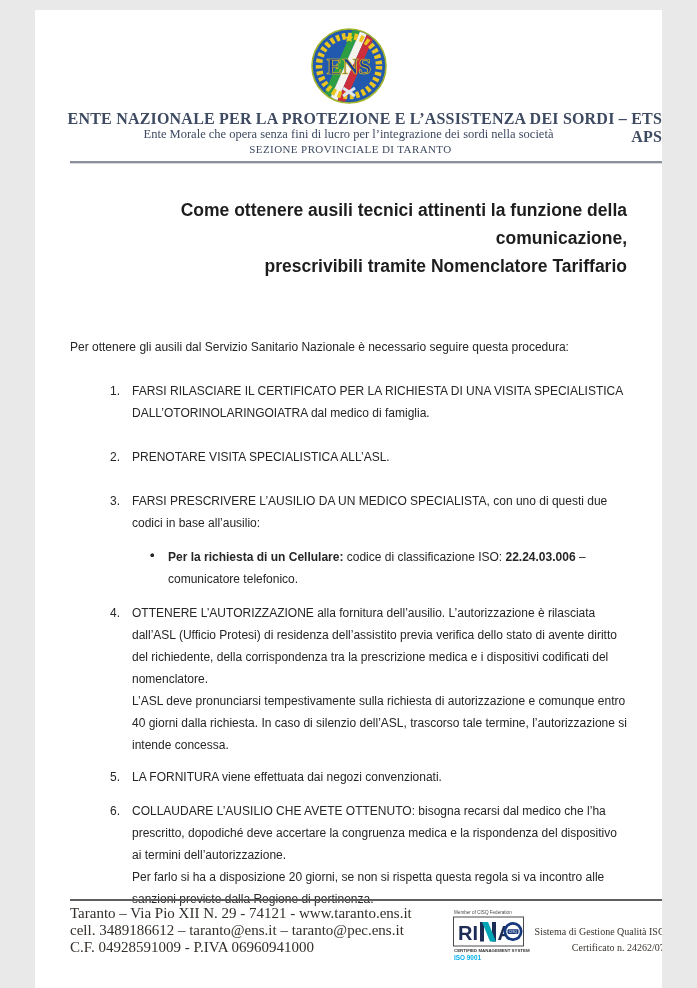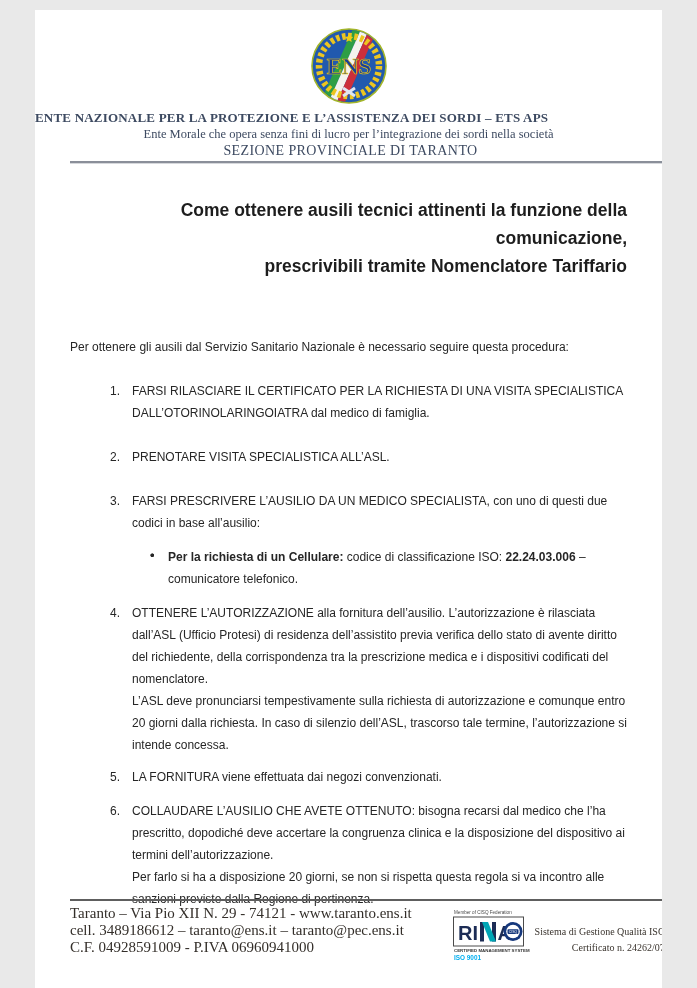--- a/index.html
+++ b/index.html
@@ -8,31 +8,31 @@
     width:627px;height:988px;
     margin:10px auto;
     background:#ffffff;
     font-family:"Liberation Sans", sans-serif;
     color:#262626;
     overflow:hidden;
   }
   
   .ens-logo{position:absolute;top:16px;left:50%;transform:translateX(-50%);}
   .org-name{
-    position:absolute;top:100px;left:0;right:0;text-align:left;
-    font-family:"Liberation Serif", serif;font-weight:bold;font-size:13px;
+    position:absolute;top:100px;left:0;right:0;text-align:right;
+    font-family:"Liberation Serif", serif;font-weight:bold;font-size:16px;
     color:#3d4a61;letter-spacing:.2px;
   }
   .org-subtitle{
     position:absolute;top:117px;left:0;right:0;text-align:center;
     font-family:"Liberation Serif", serif;font-size:12.5px;color:#3d4a61;
   }
   .org-section{
     position:absolute;top:133px;left:4px;right:0;text-align:center;
-    font-family:"Liberation Serif", serif;font-size:14px;color:#3d4a61;
+    font-family:"Liberation Serif", serif;font-size:11px;color:#3d4a61;
     letter-spacing:.4px;
   }
   .rule-top{
     position:absolute;top:151px;left:35px;width:627px;height:2px;
     background:#8a8f99;border-bottom:1px solid #d6d8dc;
   }
   
   .main{position:absolute;top:186px;left:0;right:0;}
   .doc-title{
     margin:0 35px;text-align:right;
@@ -130,31 +130,31 @@
       </div>
       <div class="bullet">
         <span class="dot">•</span>
         <div><span class="b">Per la richiesta di un Cellulare:</span><span> codice di classificazione ISO: </span><span class="b">22.24.03.006</span><span> – comunicatore telefonico.</span></div>
       </div>
     </div>
 
     <div class="step mt12">
       <span class="num">4.</span>
       <div>OTTENERE L’AUTORIZZAZIONE alla fornitura dell’ausilio. L’autorizzazione è rilasciata dall’ASL (Ufficio Protesi) di residenza dell’assistito previa verifica dello stato di avente diritto del richiedente, della corrispondenza tra la prescrizione medica e i dispositivi codificati del nomenclatore.</div>
-      <div>L’ASL deve pronunciarsi tempestivamente sulla richiesta di autorizzazione e comunque entro 20 giorni dalla richiesta. In caso di silenzio dell’ASL, trascorso tale termine, l’autorizzazione si intende concessa.</div>
+      <div>L’ASL deve pronunciarsi tempestivamente sulla richiesta di autorizzazione e comunque entro 40 giorni dalla richiesta. In caso di silenzio dell’ASL, trascorso tale termine, l’autorizzazione si intende concessa.</div>
     </div>
 
     <div class="step mt10">
       <span class="num">5.</span>
       <div>LA FORNITURA viene effettuata dai negozi convenzionati.</div>
     </div>
 
     <div class="step mt12">
       <span class="num">6.</span>
-      <div>COLLAUDARE L’AUSILIO CHE AVETE OTTENUTO: bisogna recarsi dal medico che l’ha prescritto, dopodiché deve accertare la congruenza clinica e la disposizione del dispositivo ai termini dell’autorizzazione.</div>
+      <div>COLLAUDARE L’AUSILIO CHE AVETE OTTENUTO: bisogna recarsi dal medico che l’ha prescritto, dopodiché deve accertare la congruenza medica e la rispondenza del dispositivo ai termini dell’autorizzazione.</div>
       <div>Per farlo si ha a disposizione 20 giorni, se non si rispetta questa regola si va incontro alle sanzioni previste dalla Regione di pertinenza.</div>
     </div>
 
   </div>
 
   <div class="rule-bottom"></div>
 
   <div class="contact">
     <div>Taranto – Via Pio XII N. 29 - 74121 - www.taranto.ens.it</div>
     <div>cell. 3489186612 – taranto@ens.it – taranto@pec.ens.it</div>

